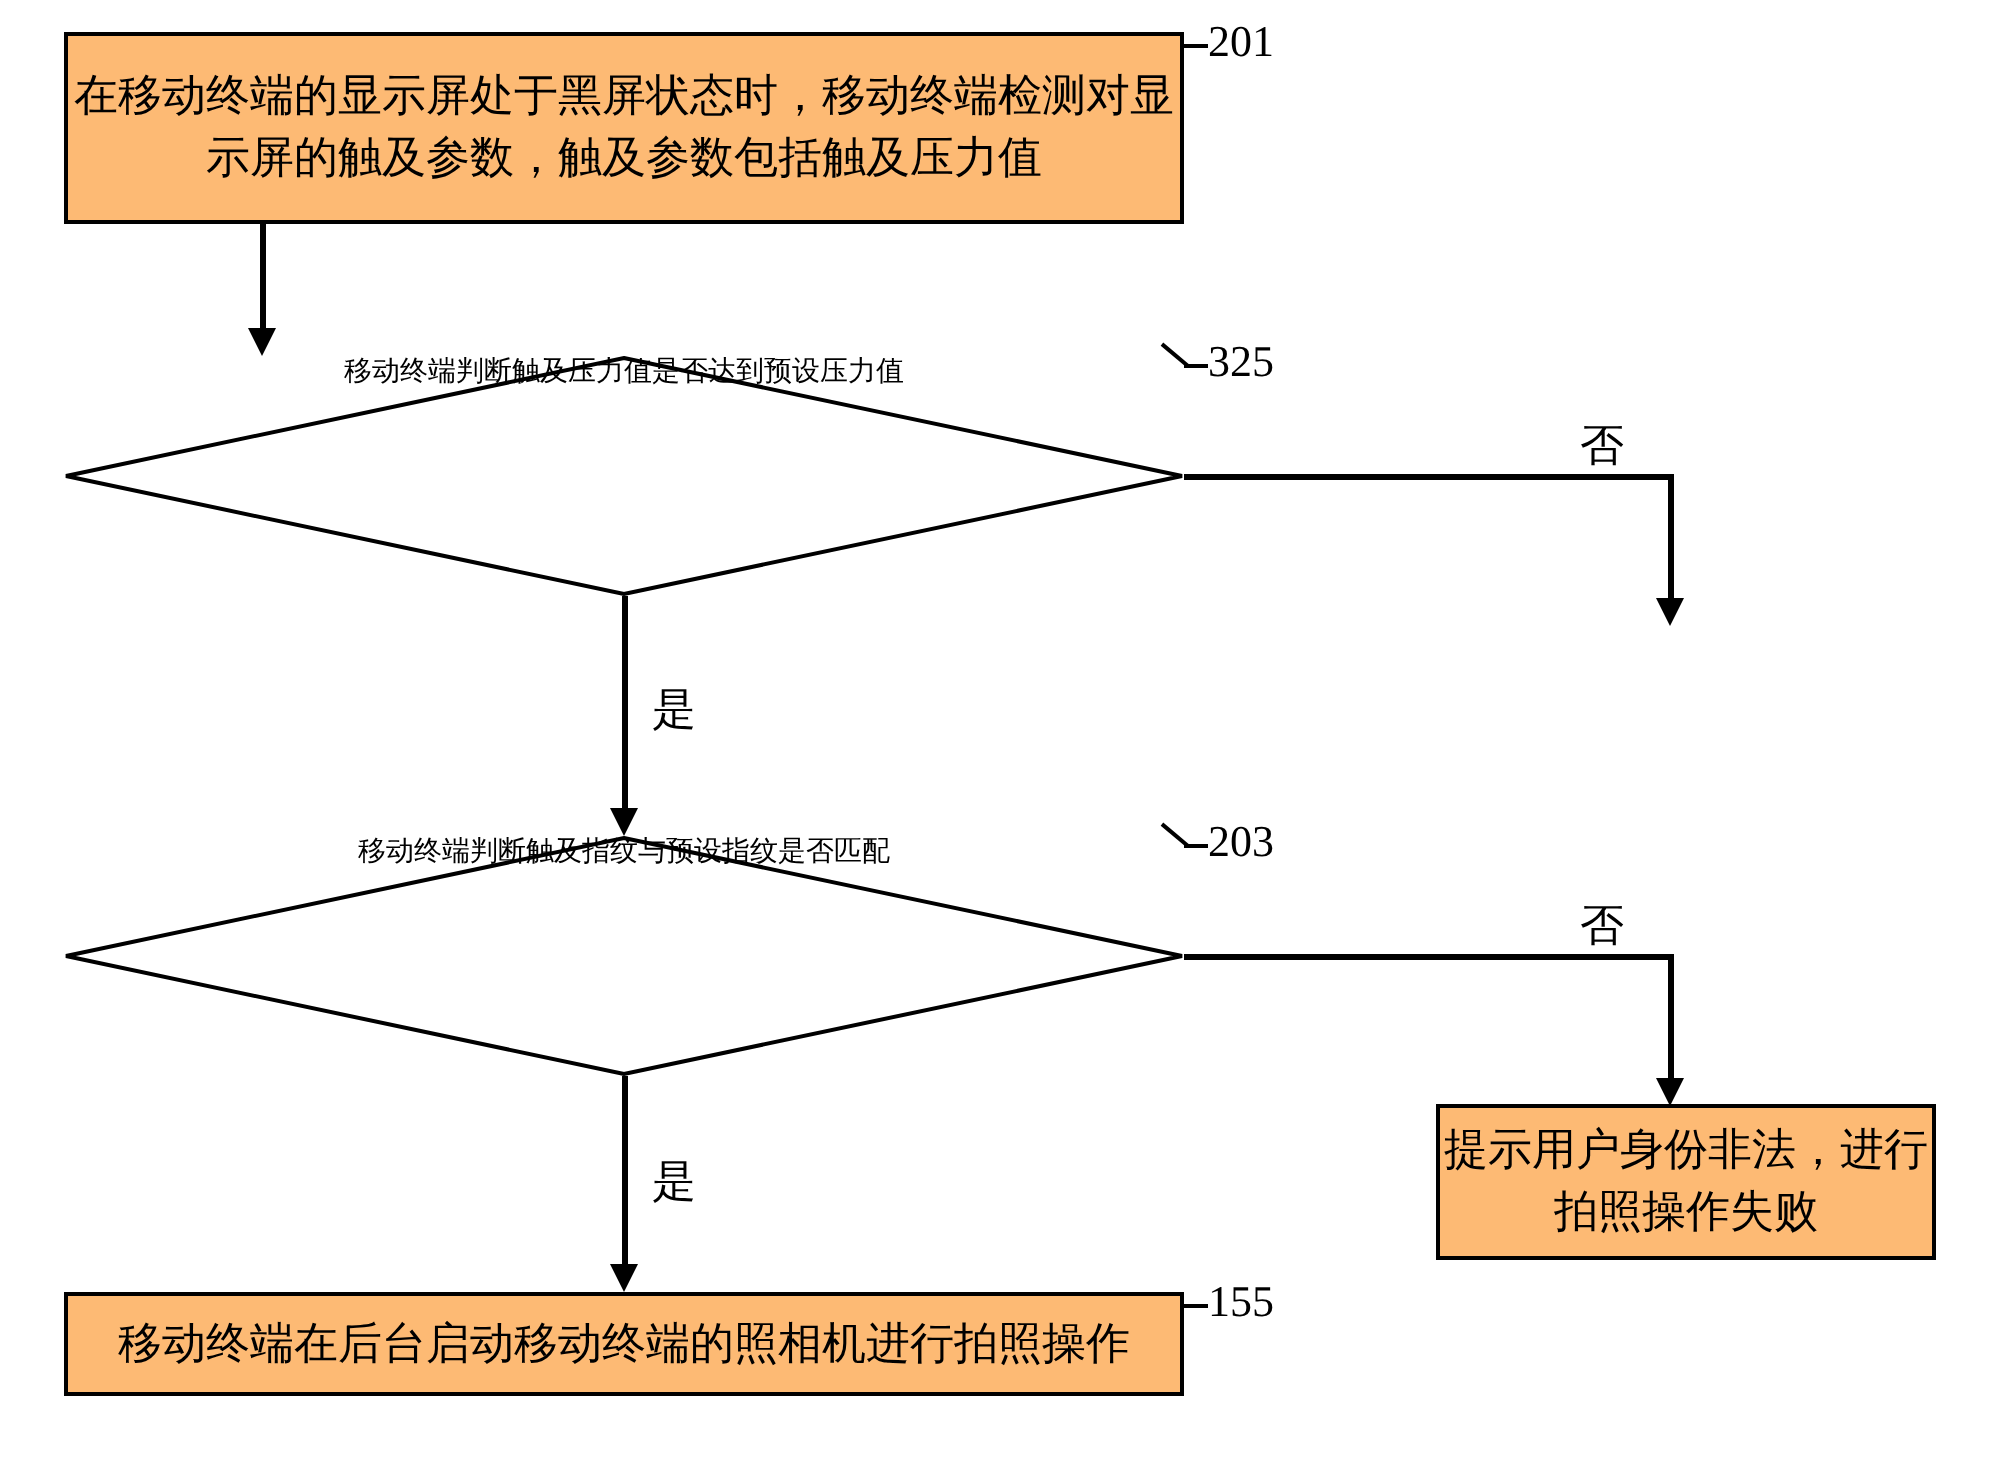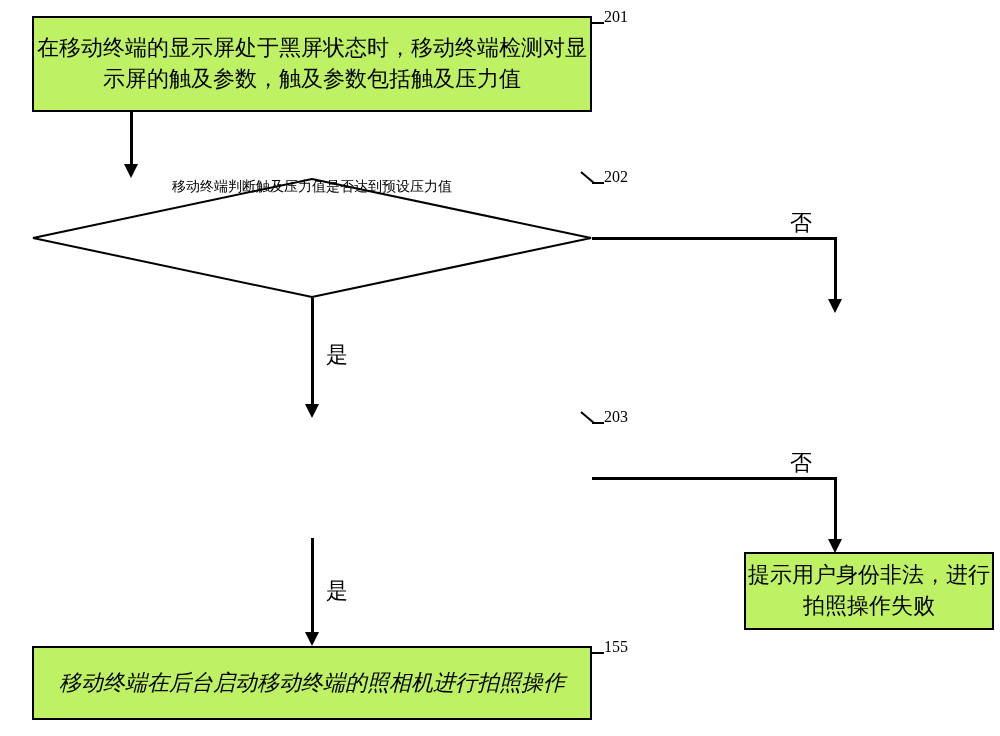--- a/index.html
+++ b/index.html
@@ -15,21 +15,21 @@
       position: relative;
     }
     .flowchart {
       position: relative;
       width: 100%;
       height: 100%;
     }
     .box {
       position: absolute;
       border: 2px solid #000;
-      background: #bef264;
+      background: #fdba74;
       display: flex;
       align-items: center;
       justify-content: center;
       text-align: center;
       font-size: 22px;
       line-height: 1.4;
       padding: 8px 2px;
     }
     .diamond-wrap {
       position: absolute;
@@ -51,21 +51,21 @@
       height: 100%;
       padding: 0 60px;
       font-family: Liberation Mono, monospace;
     }
     .label {
       position: absolute;
       font-size: 22px;
     }
     .step-num {
       position: absolute;
-      font-size: 16px;
+      font-size: 22px;
     }
     .arrow-line {
       position: absolute;
       background: #000;
     }
     .arrowhead {
       position: absolute;
       width: 0;
       height: 0;
     }
@@ -91,50 +91,58 @@
   <div class="arrowhead arrowhead-down" style="left:124px; top:164px;"></div>
 
   <div class="diamond-wrap" style="left:32px; top:178px; width:560px; height:120px;">
     <svg class="diamond-svg" width="560" height="120">
       <polygon points="280,1 559,60 280,119 1,60" fill="#fff" stroke="#000" stroke-width="2"></polygon>
     </svg>
     <div class="diamond-text">
       <span>移动终端判断触及压力值是否达到预设压力值</span>
     </div>
   </div>
-  <div class="step-num" style="left:604px; top:168px;">202</div>
+  <div class="step-num" style="left:604px; top:168px;">325</div>
   <div class="arrow-line" style="left:592px; top:182px; width:12px; height:2px;"></div>
   <div class="arrow-line" style="left:577px; top:182px; width:17px; height:2px; transform:rotate(40deg); transform-origin:right center;"></div>
 
   <div class="arrow-line" style="left:592px; top:237px; width:244px; height:3px;"></div>
   <div class="label" style="left:790px; top:208px;">否</div>
   <div class="arrow-line" style="left:834px; top:237px; width:3px; height:64px;"></div>
   <div class="arrowhead arrowhead-down" style="left:828px; top:299px;"></div>
 
 
   <div class="arrow-line" style="left:311px; top:298px; width:3px; height:108px;"></div>
   <div class="label" style="left:326px; top:340px;">是</div>
   <div class="arrowhead arrowhead-down" style="left:305px; top:404px;"></div>
 
+  <div class="diamond-wrap" style="left:32px; top:418px; width:560px; height:120px;">
+    <svg class="diamond-svg" width="560" height="120">
+      <polygon points="280,1 559,60 280,119 1,60" fill="#fff" stroke="#000" stroke-width="2"></polygon>
+    </svg>
+    <div class="diamond-text">
+      <span>移动终端判断触及指纹与预设指纹是否匹配</span>
+    </div>
+  </div>
   <div class="step-num" style="left:604px; top:408px;font-family:Liberation Serif, serif;">203</div>
   <div class="arrow-line" style="left:592px; top:422px; width:12px; height:2px;"></div>
   <div class="arrow-line" style="left:577px; top:422px; width:17px; height:2px; transform:rotate(40deg); transform-origin:right center;"></div>
 
   <div class="arrow-line" style="left:592px; top:477px; width:244px; height:3px;"></div>
   <div class="label" style="left:790px; top:448px;">否</div>
   <div class="arrow-line" style="left:834px; top:477px; width:3px; height:64px;"></div>
   <div class="arrowhead arrowhead-down" style="left:828px; top:539px;"></div>
 
-  <div class="box" style="left:718px; top:552px; width:250px; height:78px;margin-left:26px;">
+  <div class="box" style="left:718px; top:552px; width:250px; height:78px;">
     <span>提示用户身份非法，进行拍照操作失败</span>
   </div>
 
   <div class="arrow-line" style="left:311px; top:538px; width:3px; height:96px;"></div>
   <div class="label" style="left:326px; top:576px;">是</div>
   <div class="arrowhead arrowhead-down" style="left:305px; top:632px;"></div>
 
-  <div class="box" style="left:32px; top:646px; width:560px; height:74px;font-style:italic;">
+  <div class="box" style="left:32px; top:646px; width:560px; height:52px;">
     <span>移动终端在后台启动移动终端的照相机进行拍照操作</span>
   </div>
   <div class="step-num" style="left:604px; top:638px;">155</div>
   <div class="arrow-line" style="left:592px; top:652px; width:12px; height:2px;"></div>
 
 </div>
 
 </body></html>

